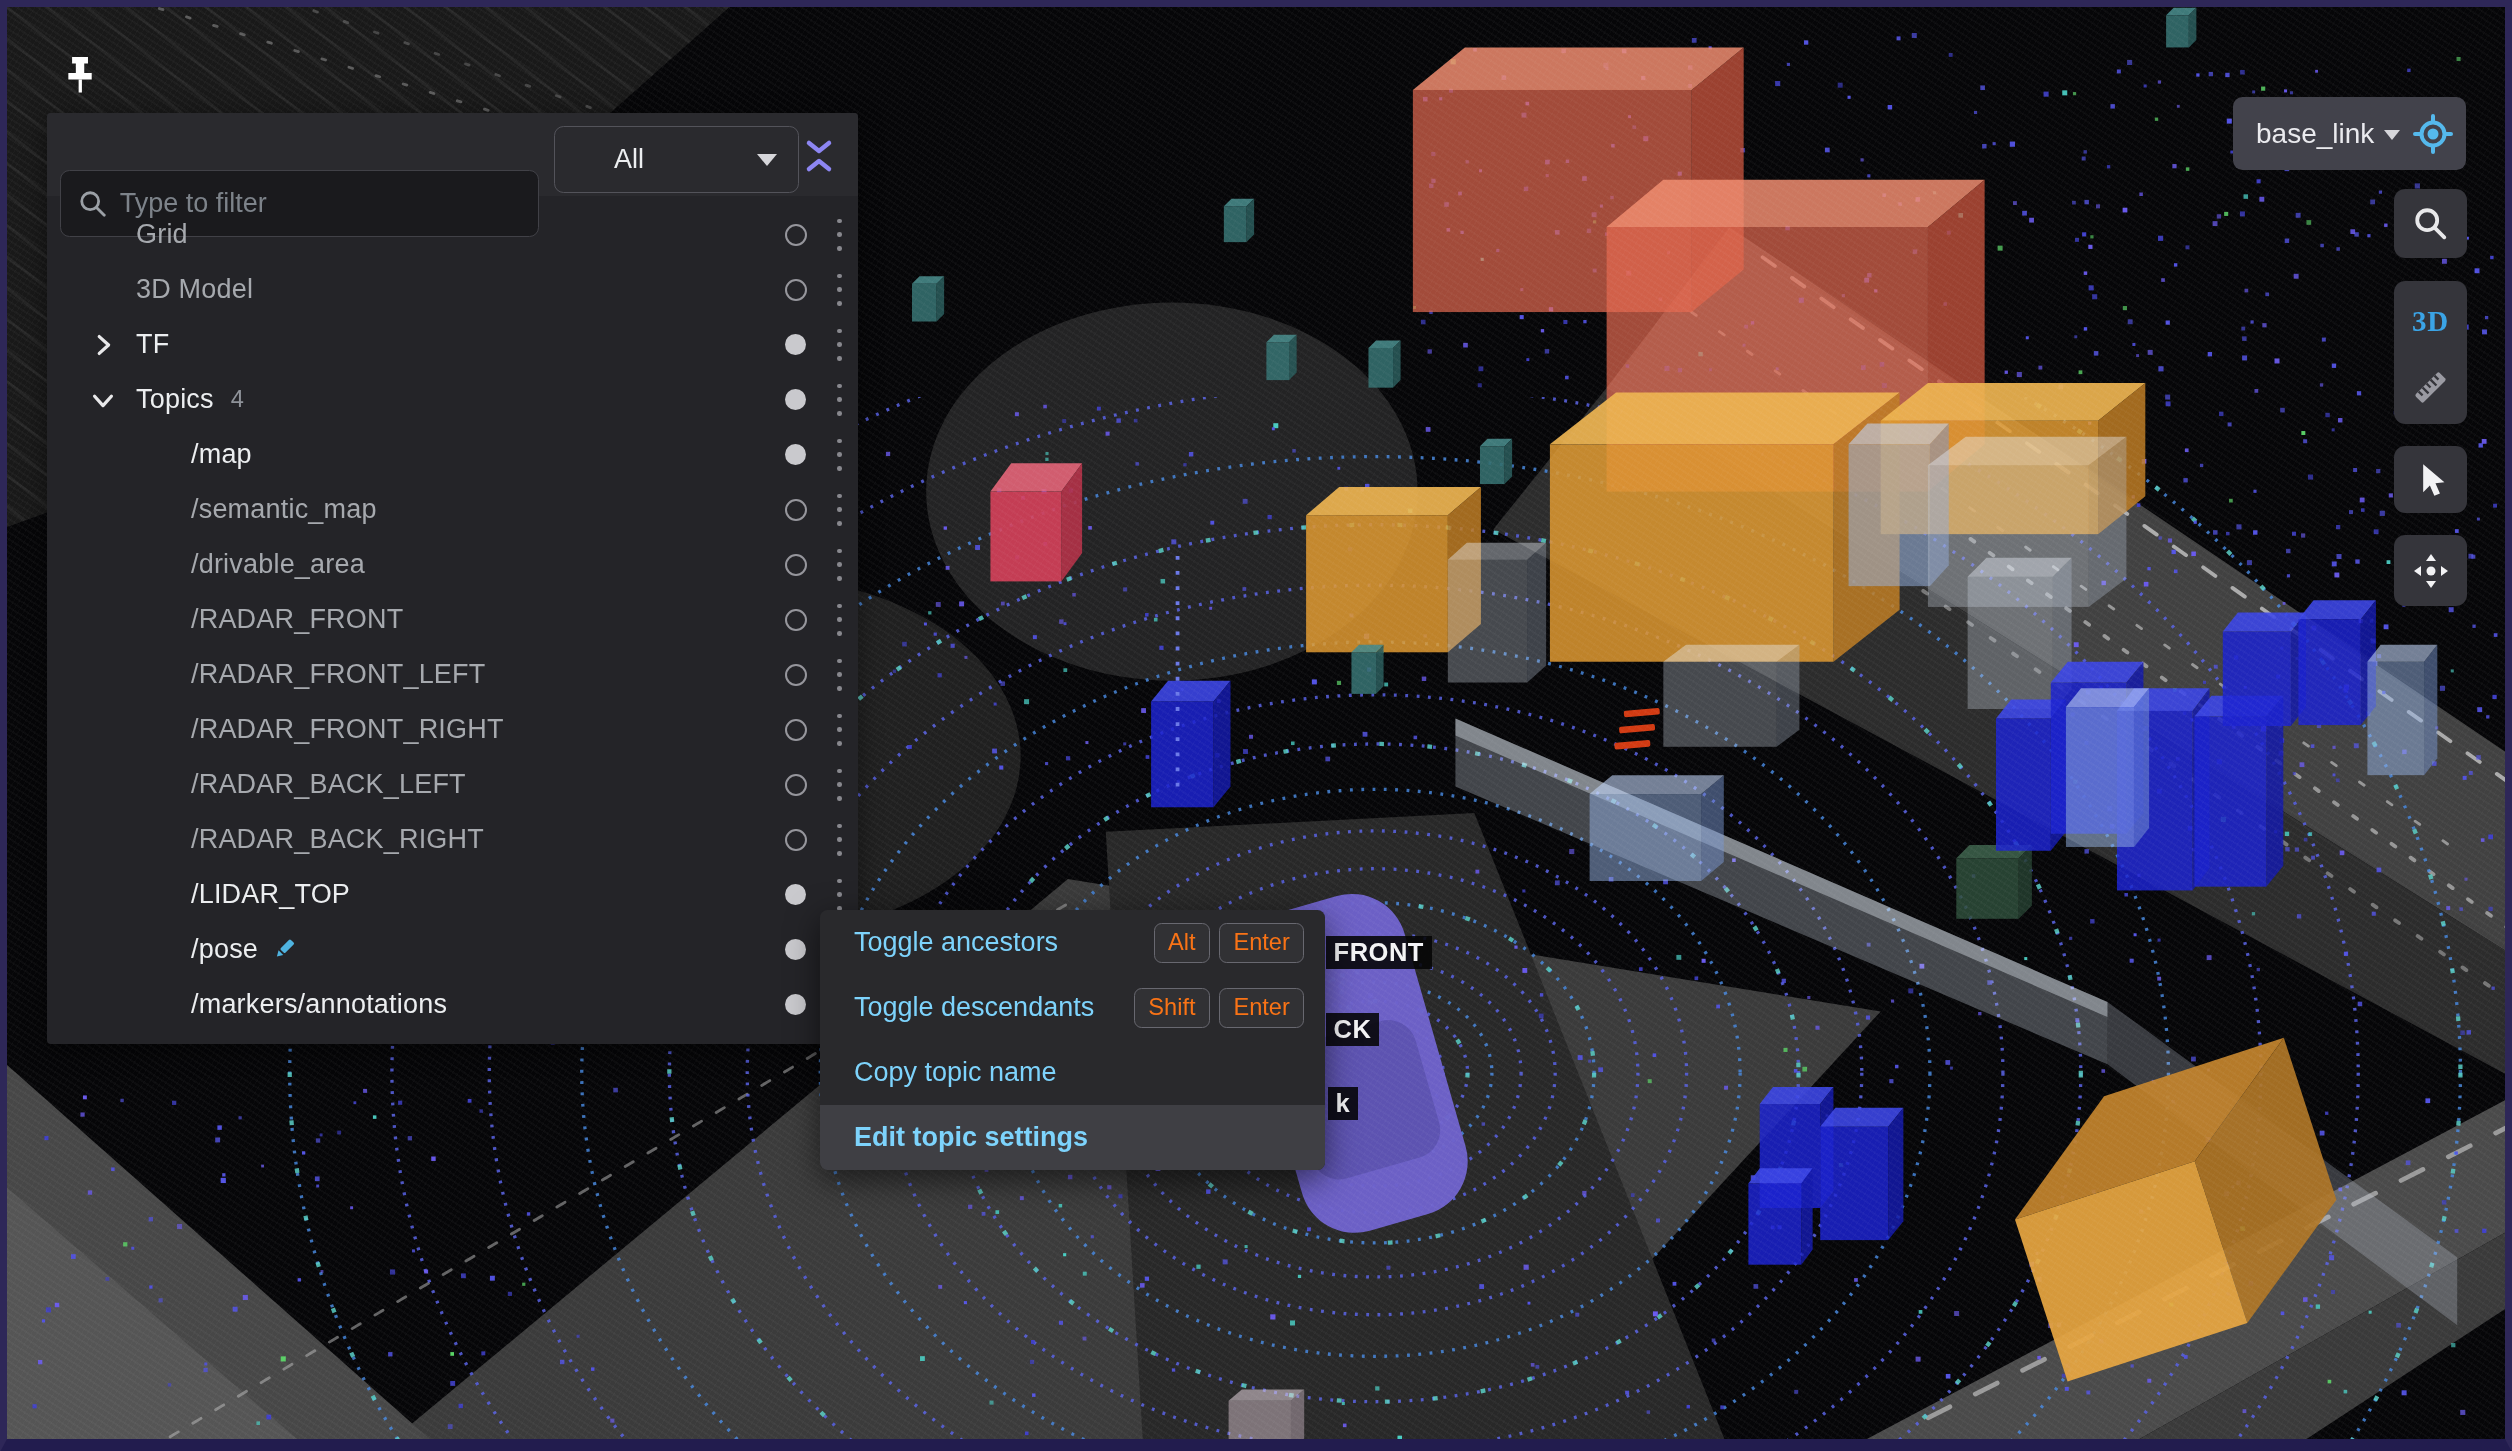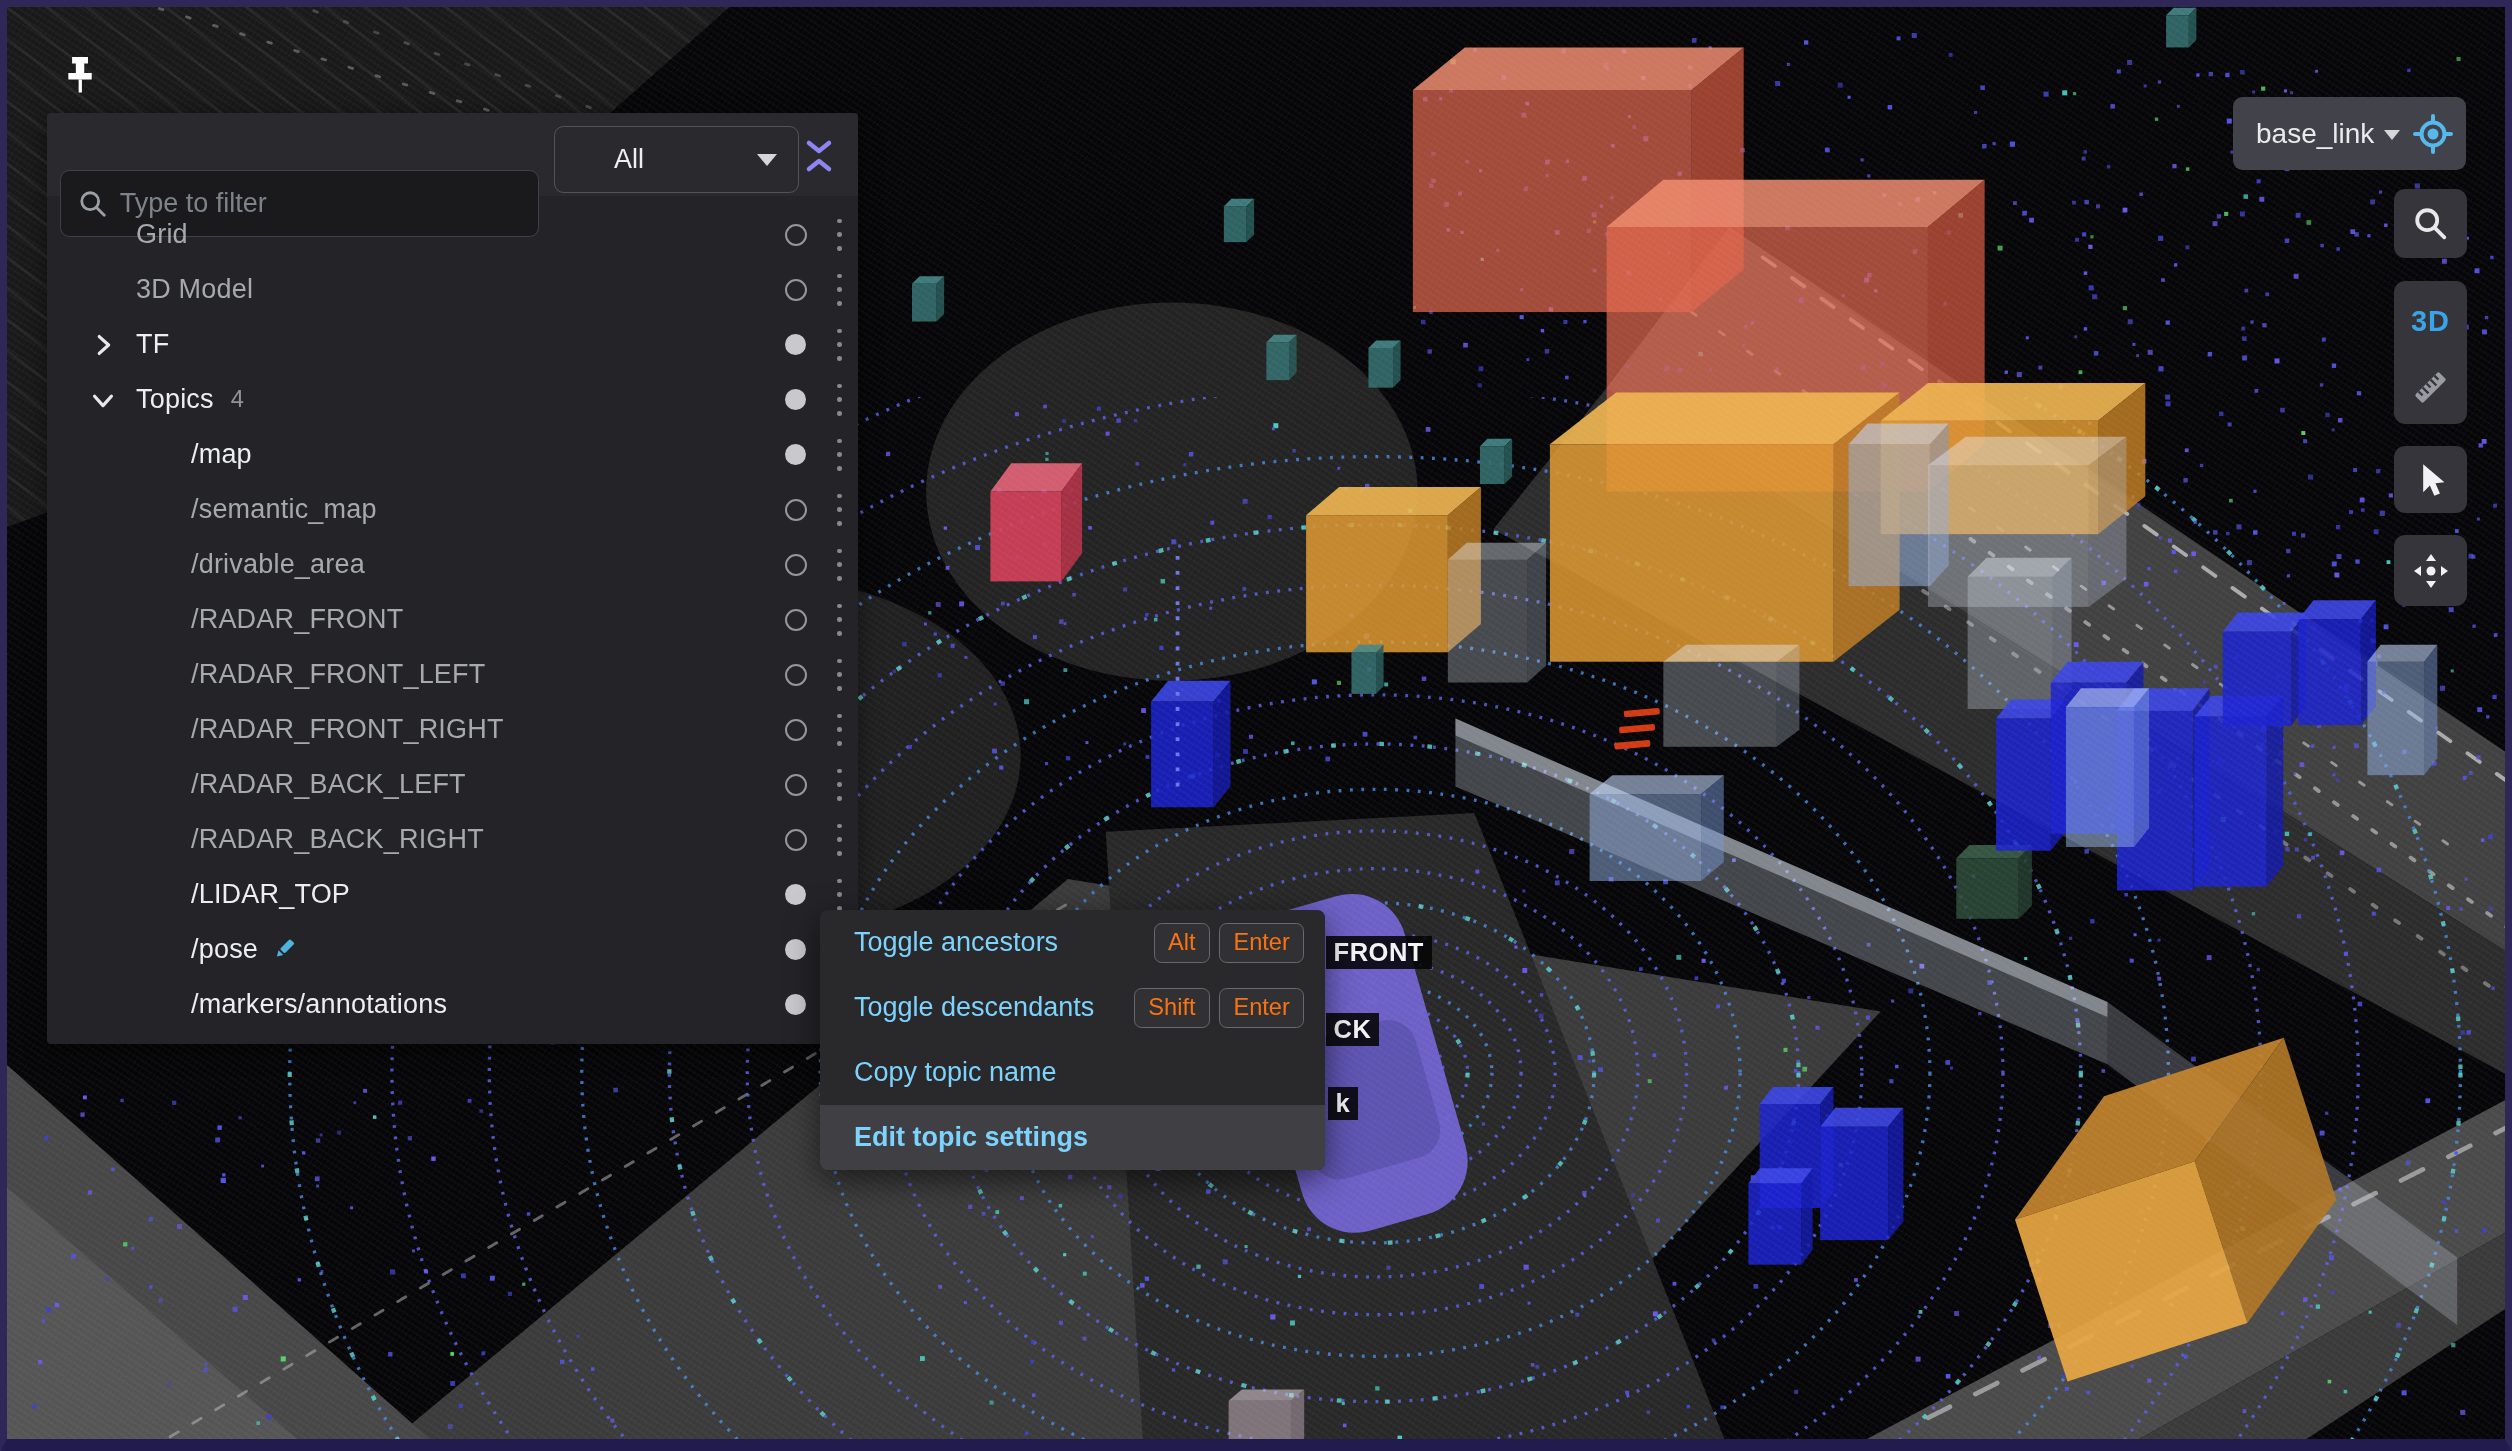--- a/index.html
+++ b/index.html
@@ -60,21 +60,21 @@
     background:#42424b;border-radius:9.5px;display:flex;align-items:center;cursor:pointer;}
   #frame-pill .val{color:#eaeaee;font-size:28px;margin-left:23px;}
   #frame-pill .caret-down{border-left-width:8.5px;border-right-width:8.5px;border-top-width:10.4px;
     margin:3.8px 0 0 9.5px;}
   #frame-pill svg{margin-left:auto;margin-right:13.2px;}
   .tbtn{position:absolute;left:2394px;width:73px;z-index:10;background:#35353b;border-radius:11.3px;
     display:flex;align-items:center;justify-content:center;cursor:pointer;}
   #btn-search{top:189px;height:69px;}
   #group-3d{top:281px;height:143px;flex-direction:column;justify-content:space-between;padding:7.6px 0;box-sizing:border-box;}
   #btn-3d{height:66px;display:flex;align-items:center;justify-content:center;
-    font-weight:bold;font-size:29px;letter-spacing:0.9px;cursor:pointer;}
+    font-weight:bold;font-size:29px;letter-spacing:0.9px;cursor:pointer;font-family:Liberation Serif, serif;}
   #btn-ruler{height:57px;display:flex;align-items:center;justify-content:center;cursor:pointer;}
   #btn-cursor{top:446px;height:67px;}
   #btn-move{top:535px;height:71px;}
   #pin-btn{position:absolute;left:59px;top:53px;z-index:10;cursor:pointer;}
   .frame-border{position:absolute;inset:0;z-index:40;pointer-events:none;
     border:7.6px solid #2e2758;border-bottom:13.2px solid #221c4e;}
 </style>
 </head>
 <body>
 

